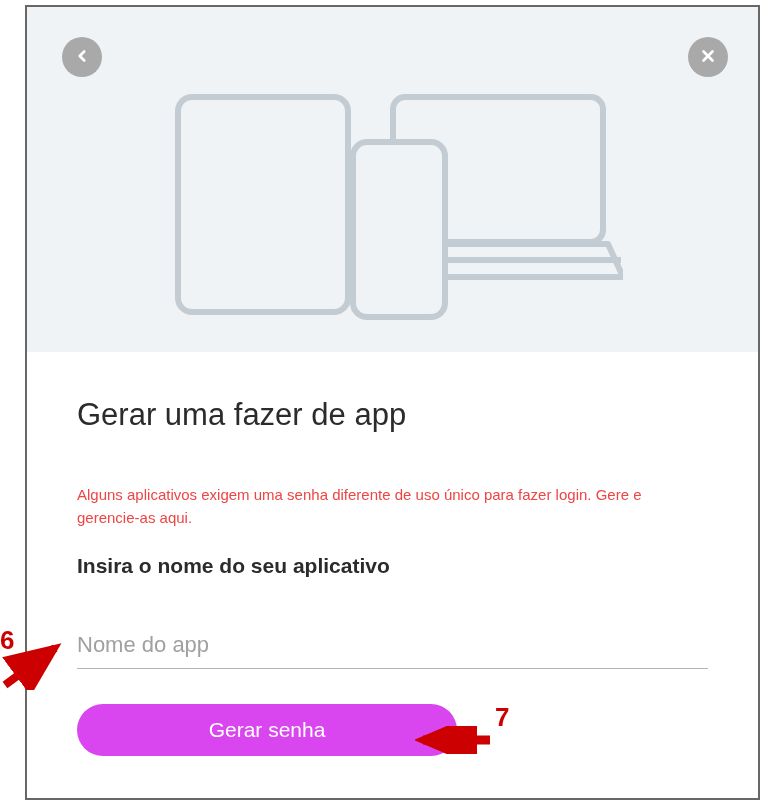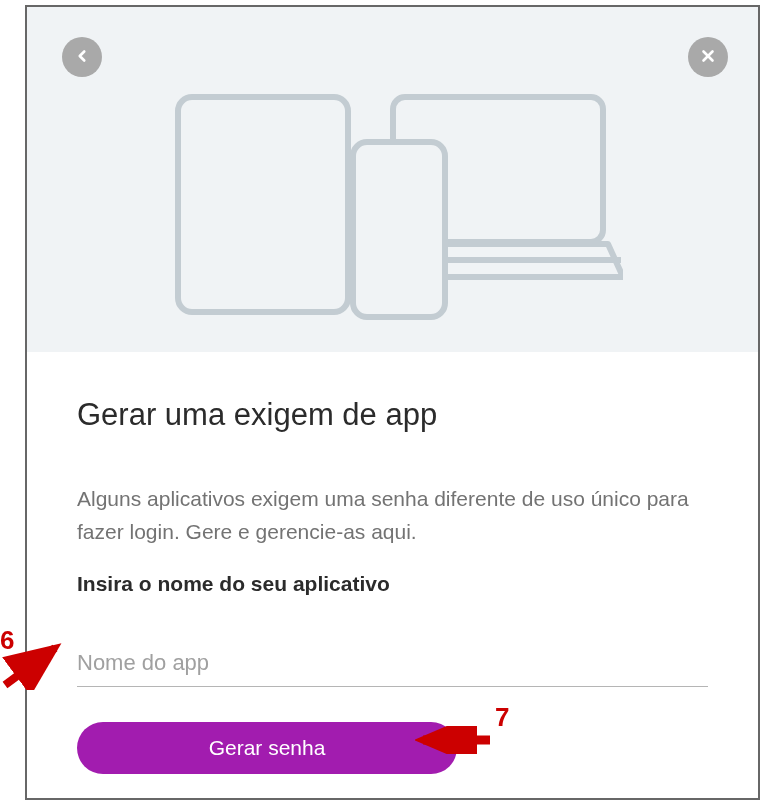--- a/index.html
+++ b/index.html
@@ -74,22 +74,22 @@
     .content {
       padding: 45px 50px 0 50px;
     }
     .title {
       font-size: 31px;
       font-weight: 400;
       color: #2b2b2b;
       margin-bottom: 50px;
     }
     .description {
-      font-size: 21px;
-      color: #737373;
+      font-size: 15px;
+      color: #ef4444;
       line-height: 1.55;
       margin-bottom: 24px;
     }
     .instruction {
       font-size: 21px;
       color: #2b2b2b;
       font-weight: 700;
       margin-bottom: 50px;
     }
     .input-wrap {
@@ -106,21 +106,21 @@
       outline: none;
       color: #333;
       background: transparent;
     }
     .app-name-input::placeholder {
       color: #a0a0a0;
     }
     .generate-btn {
       width: 380px;
       height: 52px;
-      background: #a21caf;
+      background: #d946ef;
       color: #fff;
       border: none;
       border-radius: 26px;
       font-size: 21px;
       cursor: pointer;
     }
     
     .annotation {
       position: absolute;
       color: #cc0000;
@@ -178,21 +178,21 @@
 
         <path d="M225 162 L445 162 L460 195 L208 195 Z"></path>
         <line x1="210" y1="178" x2="458" y2="178"></line>
 
         <rect x="190" y="60" width="92" height="175" rx="14" fill="#f0f3f5"></rect>
       </g>
     </svg>
   </div>
 
   <div class="content">
-    <h1 class="title">Gerar uma exigem de app</h1>
+    <h1 class="title">Gerar uma fazer de app</h1>
     <p class="description">Alguns aplicativos exigem uma senha diferente de uso único para fazer login. Gere e gerencie-as aqui.</p>
     <p class="instruction">Insira o nome do seu aplicativo</p>
     <div class="input-wrap">
       <input class="app-name-input" type="text" placeholder="Nome do app" style="">
     </div>
     <button class="generate-btn">Gerar senha</button>
   </div>
 </div>
 
 <div class="annotation ann6-num">6</div>

